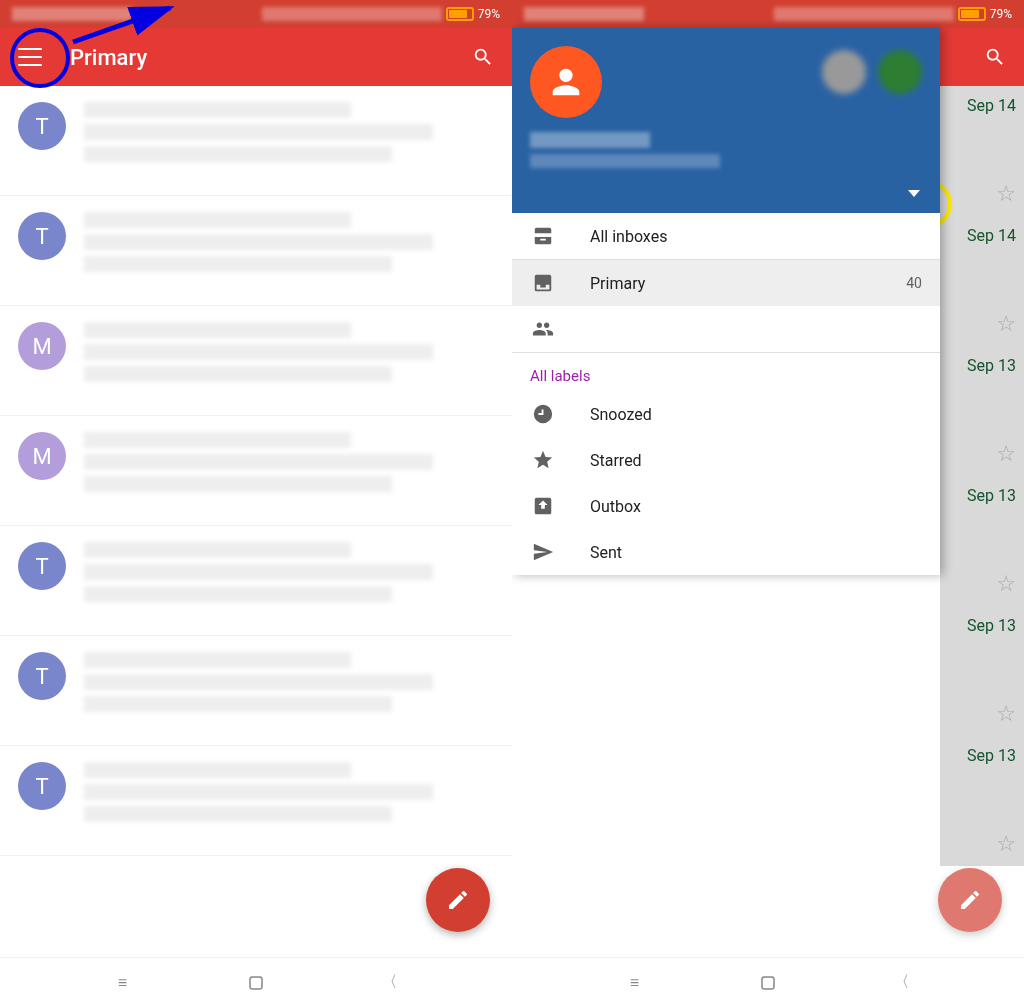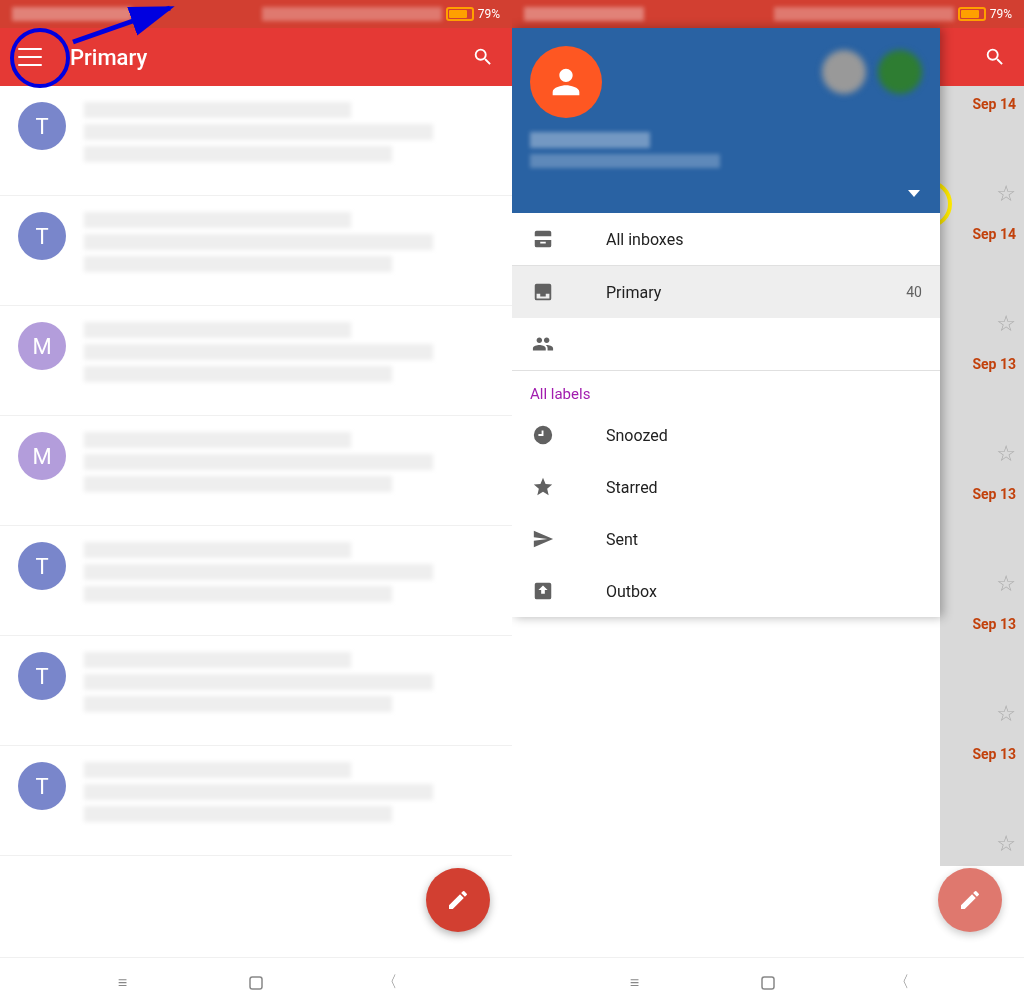--- a/index.html
+++ b/index.html
@@ -35,34 +35,34 @@
 .main-av{width:72px;height:72px;border-radius:50%;background:#fe5722;display:flex;align-items:center;justify-content:center;margin-bottom:14px}
 .main-av svg{width:40px;height:40px;fill:#fff}
 .acct-name{height:16px;width:120px;background:rgba(255,255,255,.35);filter:blur(2px);margin-bottom:6px}
 .acct-email{height:14px;width:190px;background:rgba(255,255,255,.25);filter:blur(2px)}
 .mini-avs{position:absolute;top:22px;right:18px;display:flex;gap:12px}
 .mini-av{width:44px;height:44px;border-radius:50%;filter:blur(3px)}
 .dd-arrow{position:absolute;bottom:16px;right:20px;width:0;height:0;border-left:6px solid transparent;border-right:6px solid transparent;border-top:7px solid #fff;cursor:pointer}
 .circle-y{position:absolute;width:48px;height:48px;border:4px solid #ffea00;border-radius:50%;pointer-events:none}
 .arrow-y{position:absolute;pointer-events:none}
 .drawer-list{background:#fff}
-.ditem{display:flex;align-items:center;padding:0 18px;height:52px;gap:50px;cursor:pointer}
+.ditem{display:flex;align-items:center;padding:0 18px;height:46px;gap:34px;cursor:pointer}
 .ditem.sel{background:#eee}
 .dicon{width:26px;display:flex;justify-content:center;color:#616161}
 .dicon svg{width:22px;height:22px;fill:#616161}
 .dlabel{flex:1;font-size:16px;color:#212121}
 .dcount{font-size:14px;color:#616161}
 .dbadge{background:#0f9d58;color:#fff;font-size:13px;padding:3px 8px;border-radius:3px}
 .dsec{padding:14px 18px 6px;font-size:15px;color:#a21caf}
 .dsep{height:1px;background:#e0e0e0}
 .screen2 .header{position:absolute;top:28px;left:0;right:0;justify-content:flex-end}
 .drawer{position:absolute;top:28px;left:0;width:428px;background:#fff;box-shadow:3px 0 10px rgba(0,0,0,.3);z-index:5}
 .bg-list{position:absolute;top:86px;right:0;width:84px;background:rgba(0,0,0,.15)}
 .bg-item{height:130px;padding:10px 8px;display:flex;flex-direction:column;align-items:flex-end;gap:8px}
-.bg-date{color:#c2410c;font-size:14px;font-weight:700}
+.bg-date{color:#14532d;font-size:16px;font-weight:400}
 .bg-star{color:#aaa;font-size:22px}
 </style>
 </head>
 <body>
 
 <div class="screen">
   <div class="statusbar">
     <div class="sb-left"></div>
     <div class="sb-right">
       <div class="sb-icons"></div>
@@ -278,32 +278,32 @@
             <div class="dicon">
               <svg viewBox="0 0 24 24">
                 <path d="M12 17.27L18.18 21l-1.64-7.03L22 9.24l-7.19-.61L12 2 9.19 8.63 2 9.24l5.46 4.73L5.82 21z"></path>
               </svg>
             </div>
   <div class="dlabel">Starred</div>
           </div>
           <div class="ditem">
             <div class="dicon">
               <svg viewBox="0 0 24 24">
+                <path d="M19 3H5a2 2 0 00-2 2v14a2 2 0 002 2h14a2 2 0 002-2V5a2 2 0 00-2-2zm-7 3l5 5h-3v4h-4v-4H7z"></path>
+              </svg>
+            </div>
+  <div class="dlabel">Outbox</div>
+          </div>
+          <div class="ditem">
+            <div class="dicon">
+              <svg viewBox="0 0 24 24">
                 <path d="M2 21l21-9L2 3v7l15 2-15 2z"></path>
               </svg>
             </div>
   <div class="dlabel">Sent</div>
-          </div>
-          <div class="ditem">
-            <div class="dicon">
-              <svg viewBox="0 0 24 24">
-                <path d="M19 3H5a2 2 0 00-2 2v14a2 2 0 002 2h14a2 2 0 002-2V5a2 2 0 00-2-2zm-7 3l5 5h-3v4h-4v-4H7z"></path>
-              </svg>
-            </div>
-  <div class="dlabel">Outbox</div>
           </div>
         </div>
     </div>
   </div>
 
   <div class="circle-y" style="top:180px;left:392px"></div>
   <svg class="arrow-y" style="top:130px;left:290px" width="130" height="80">
     <defs>
       <marker id="ah2" markerWidth="10" markerHeight="10" refX="8" refY="3" orient="auto">
           <path d="M0,0 L0,6 L9,3 z" fill="#ffea00"></path>

